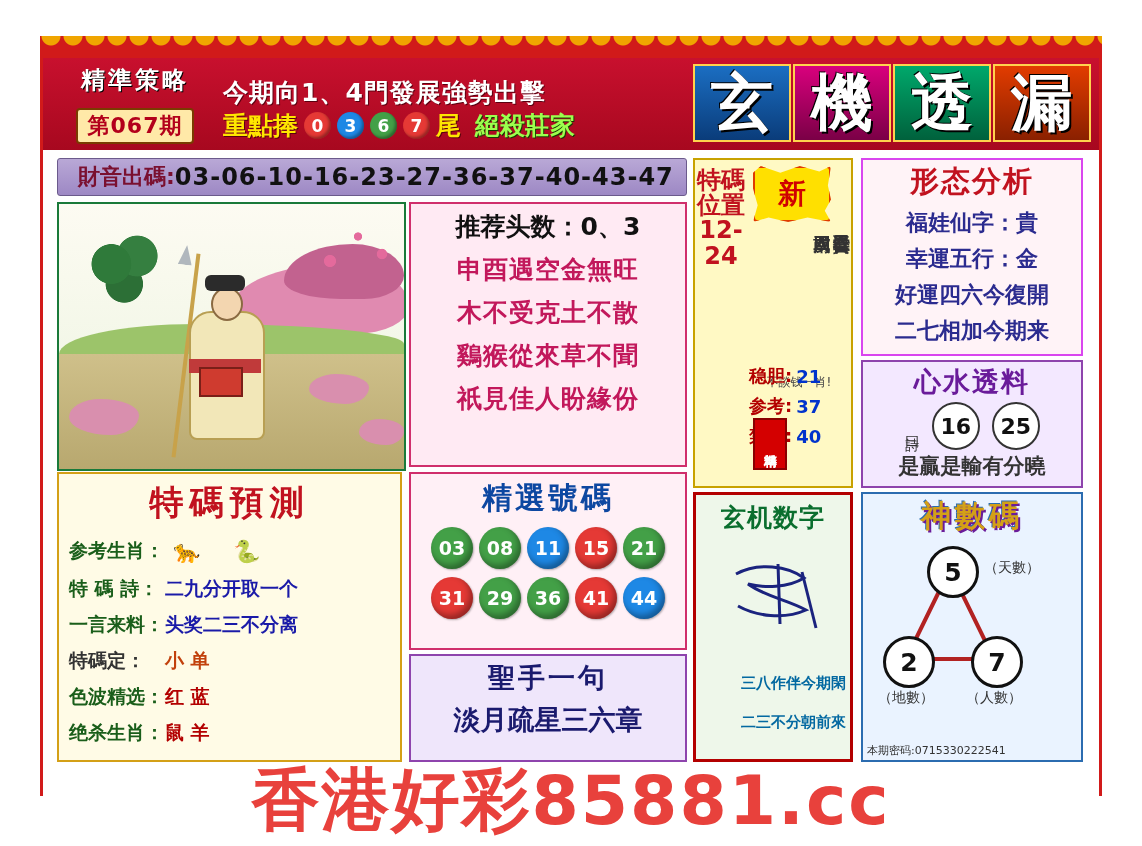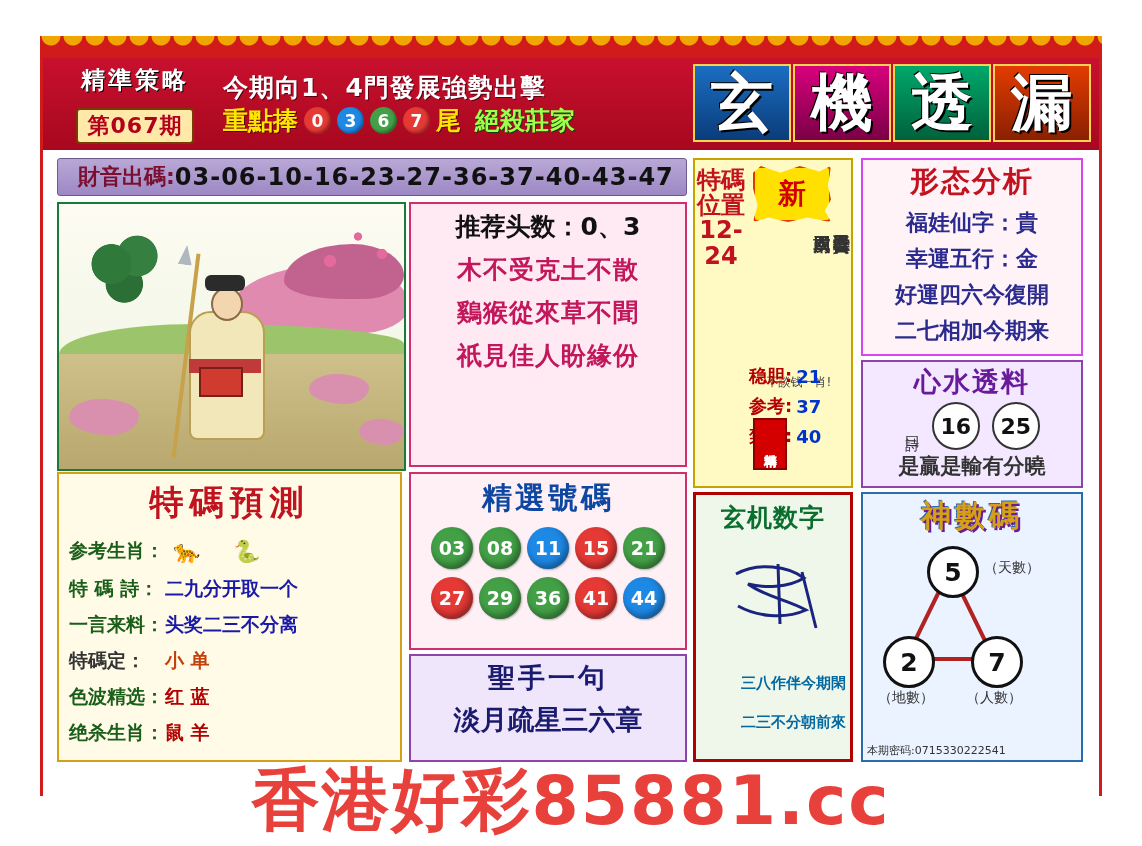--- a/index.html
+++ b/index.html
@@ -40,21 +40,21 @@
     text-shadow:1px 1px 0 #000;
     font-family:"DejaVu Sans","Liberation Sans",sans-serif;
   }
   .issue{
     background:#ffe9a8;border:2px solid #7a3b00;border-radius:4px;
     color:#b3001b;font-weight:bold;font-size:22px;padding:1px 10px;
     letter-spacing:1px;
   }
   .hdr-mid{
     position:absolute;left:180px;top:8px;width:480px;height:76px;
-    display:flex;flex-direction:column;justify-content:center;
+    display:flex;flex-direction:column;justify-content:flex-end;
   }
   .line1{
     font-size:25px;font-weight:bold;color:#fff;letter-spacing:1px;
     text-shadow:1px 1px 0 #5a0010;
   }
   .line2{display:flex;align-items:center;gap:6px;}
   .line2 .lbl{font-size:25px;font-weight:bold;color:#ffe600;text-shadow:1px 1px 0 #5a0010;}
   .ball-s{
     width:27px;height:27px;border-radius:50%;display:inline-flex;align-items:center;
     justify-content:center;font-size:17px;font-weight:bold;color:#fff;
@@ -304,20 +304,21 @@
         <div class="robe"></div>
         <div class="robe-band"></div>
         <div class="box-red"></div>
         <div class="head"></div>
         <div class="hat"></div>
       </div>
     </div>
 
     <div class="recbox">
       <div class="rec-top">推荐头数：0、3</div>
+      <div class="rec-line">申酉遇空金無旺</div>
       <div class="rec-line">木不受克土不散</div>
       <div class="rec-line">鷄猴從來草不聞</div>
       <div class="rec-line">祇見佳人盼緣份</div>
     </div>
 
     <div class="tmwz">
       <div class="tmwz-left">
         <div class="t">特碼位置12-24</div>
       </div>
       <div class="tmwz-right">
@@ -397,21 +398,21 @@
     <div class="jxhm">
       <h3>精選號碼</h3>
       <div class="ballrow">
         <span class="ball" style="background:#43a047">03</span>
         <span class="ball" style="background:#43a047">08</span>
         <span class="ball" style="background:#1e88e5">11</span>
         <span class="ball" style="background:#e53935">15</span>
         <span class="ball" style="background:#43a047">21</span>
       </div>
       <div class="ballrow">
-        <span class="ball" style="background:#e53935">27</span>
+        <span class="ball" style="background:#e53935">31</span>
         <span class="ball" style="background:#43a047">29</span>
         <span class="ball" style="background:#43a047">36</span>
         <span class="ball" style="background:#e53935">41</span>
         <span class="ball" style="background:#1e88e5">44</span>
       </div>
     </div>
 
     <div class="ssyj">
       <h3>聖手一句</h3>
       <div class="p">淡月疏星三六章</div>

